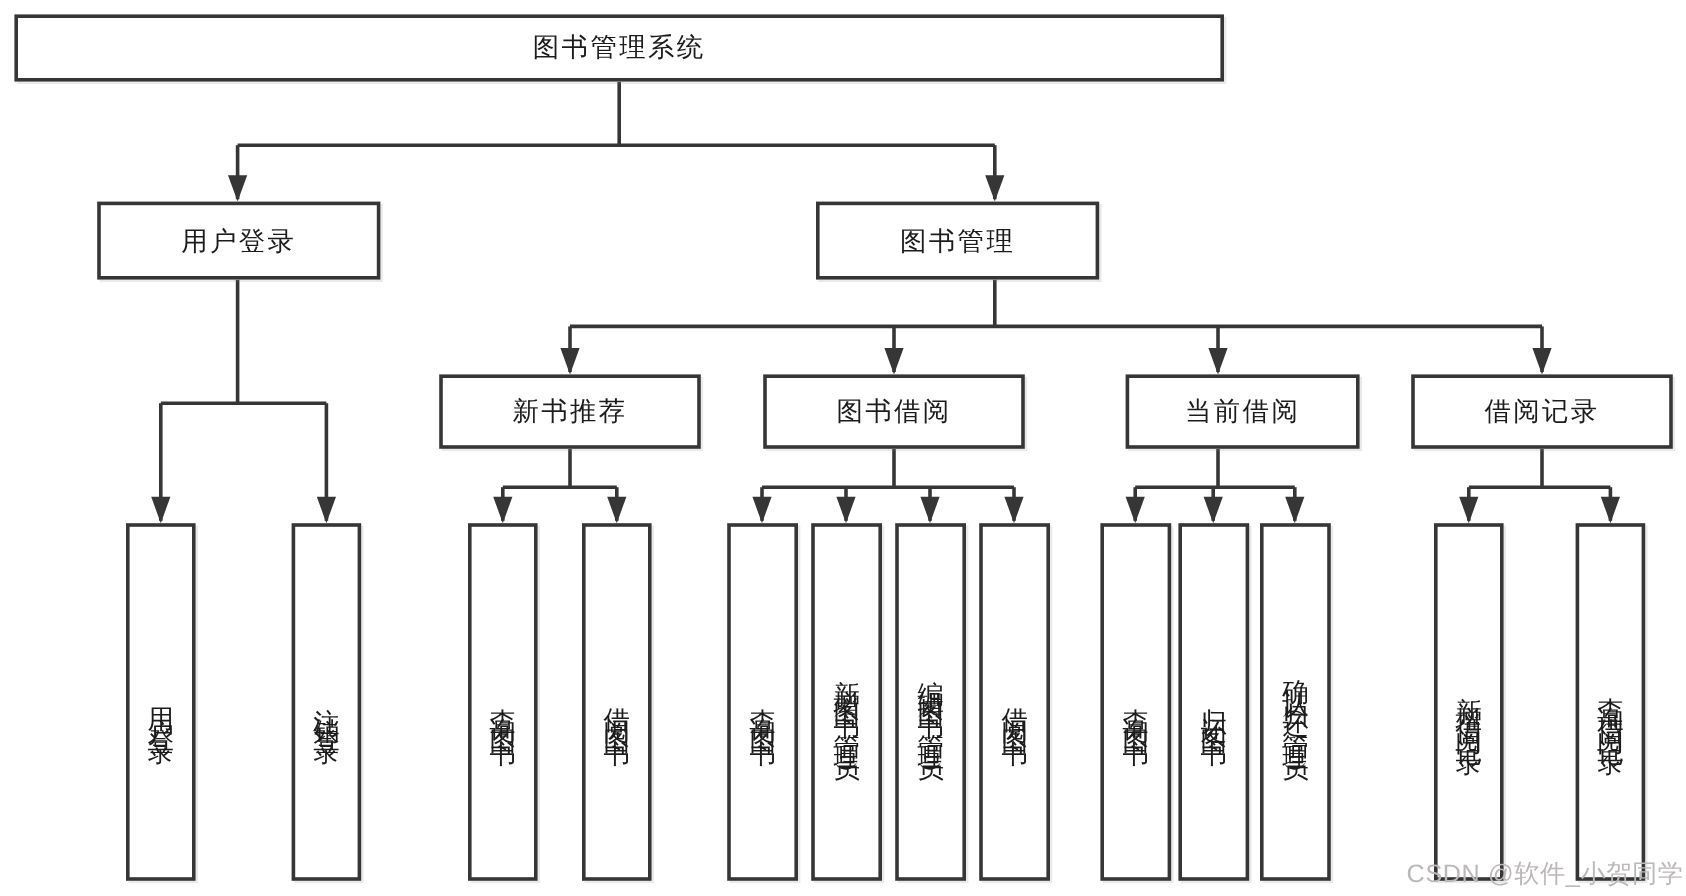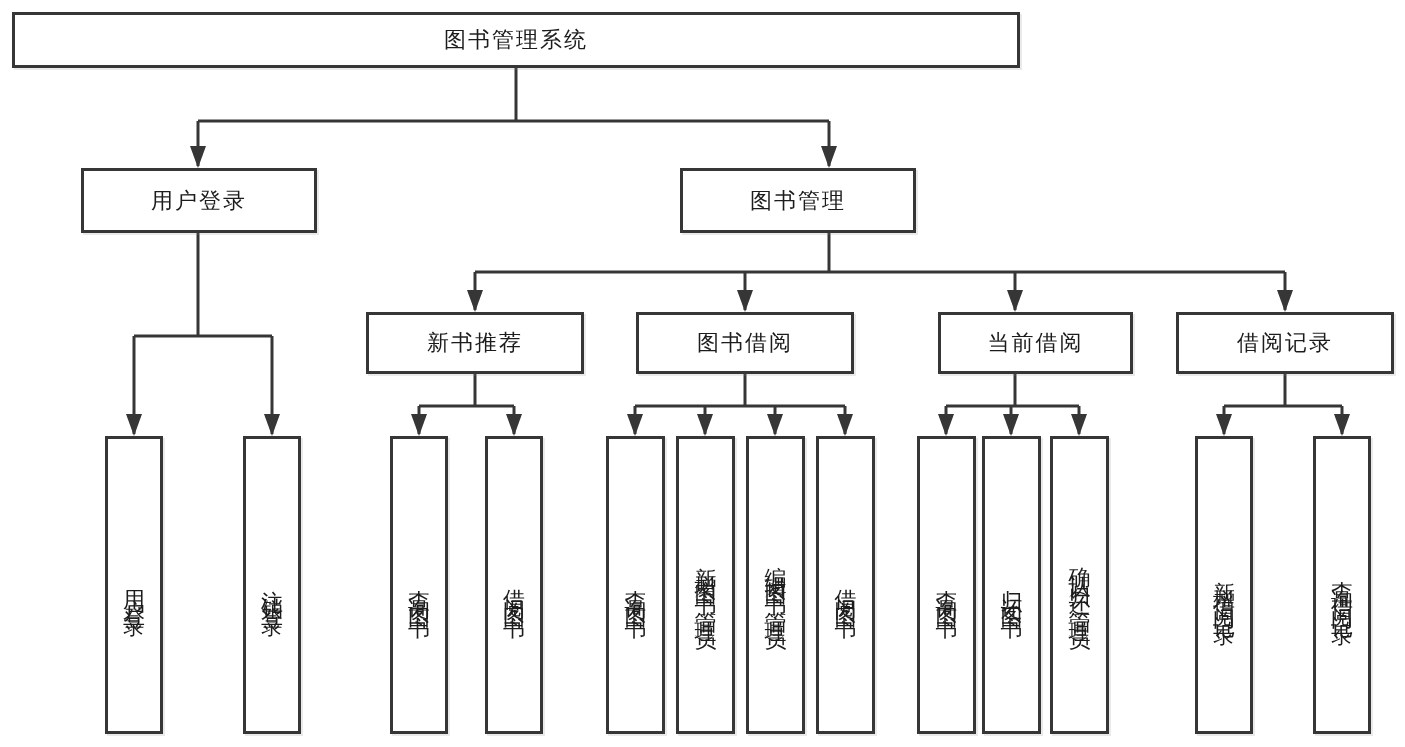--- a/index.html
+++ b/index.html
@@ -155,13 +155,14 @@
     <span class="vlabel">确认归还（管理员）</span>
   </div>
 
   <div class="box leaf" style="left:1195px;top:436px;width:58px;height:298px;">
     <span class="vlabel">新增借阅记录</span>
   </div>
   <div class="box leaf" style="left:1313px;top:436px;width:58px;height:298px;">
     <span class="vlabel">查询借阅记录</span>
   </div>
 
+  <div id="watermark">CSDN @软件_小贺同学</div>
 </div>
 
 </body></html>

